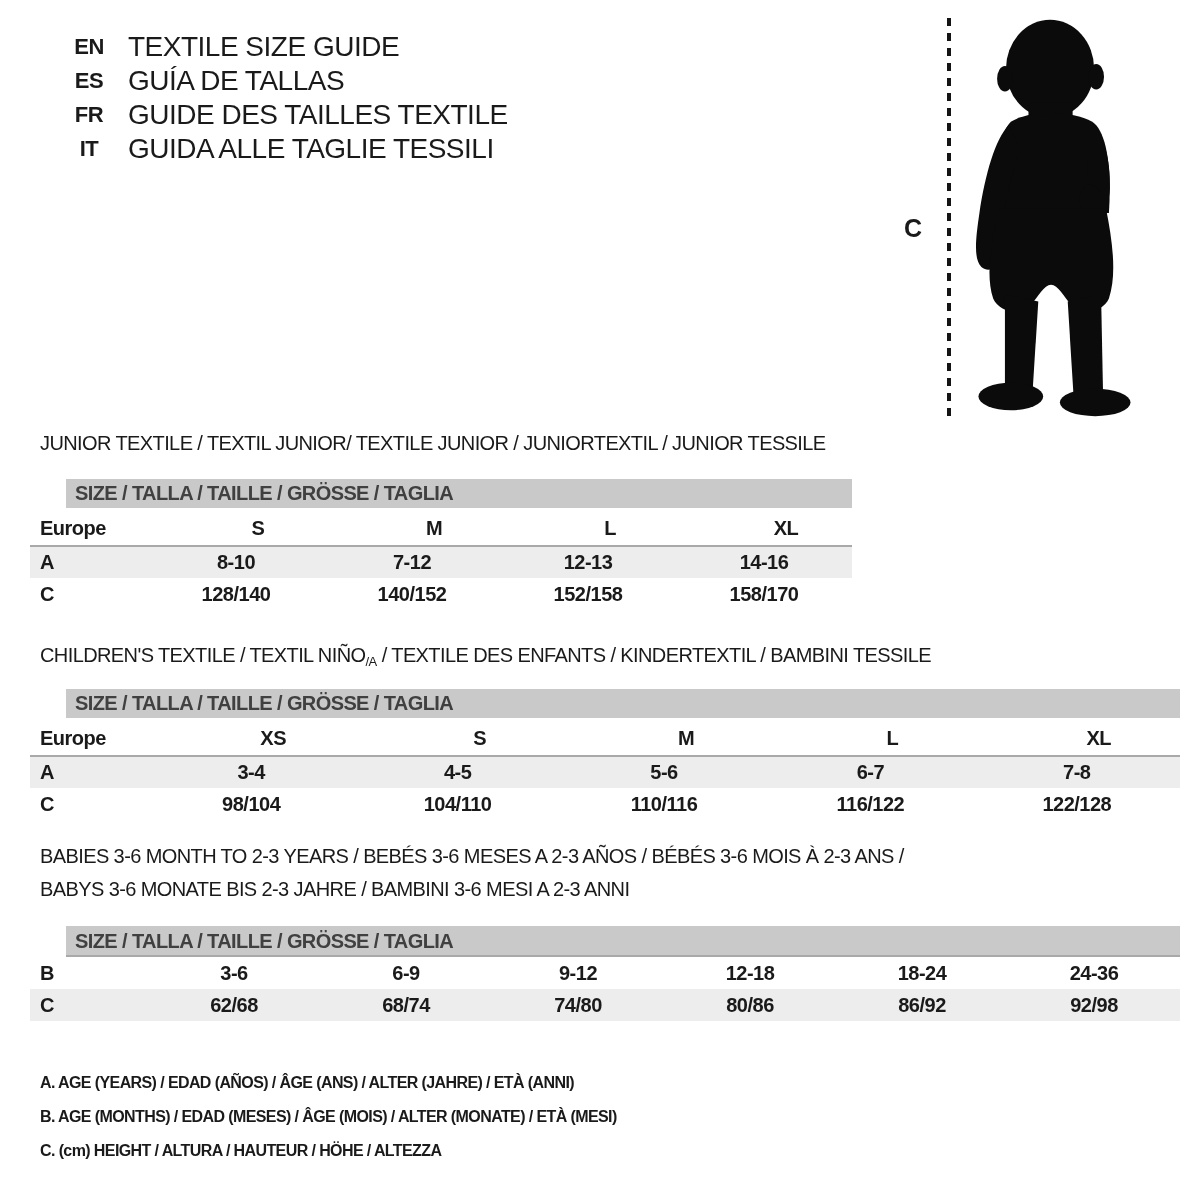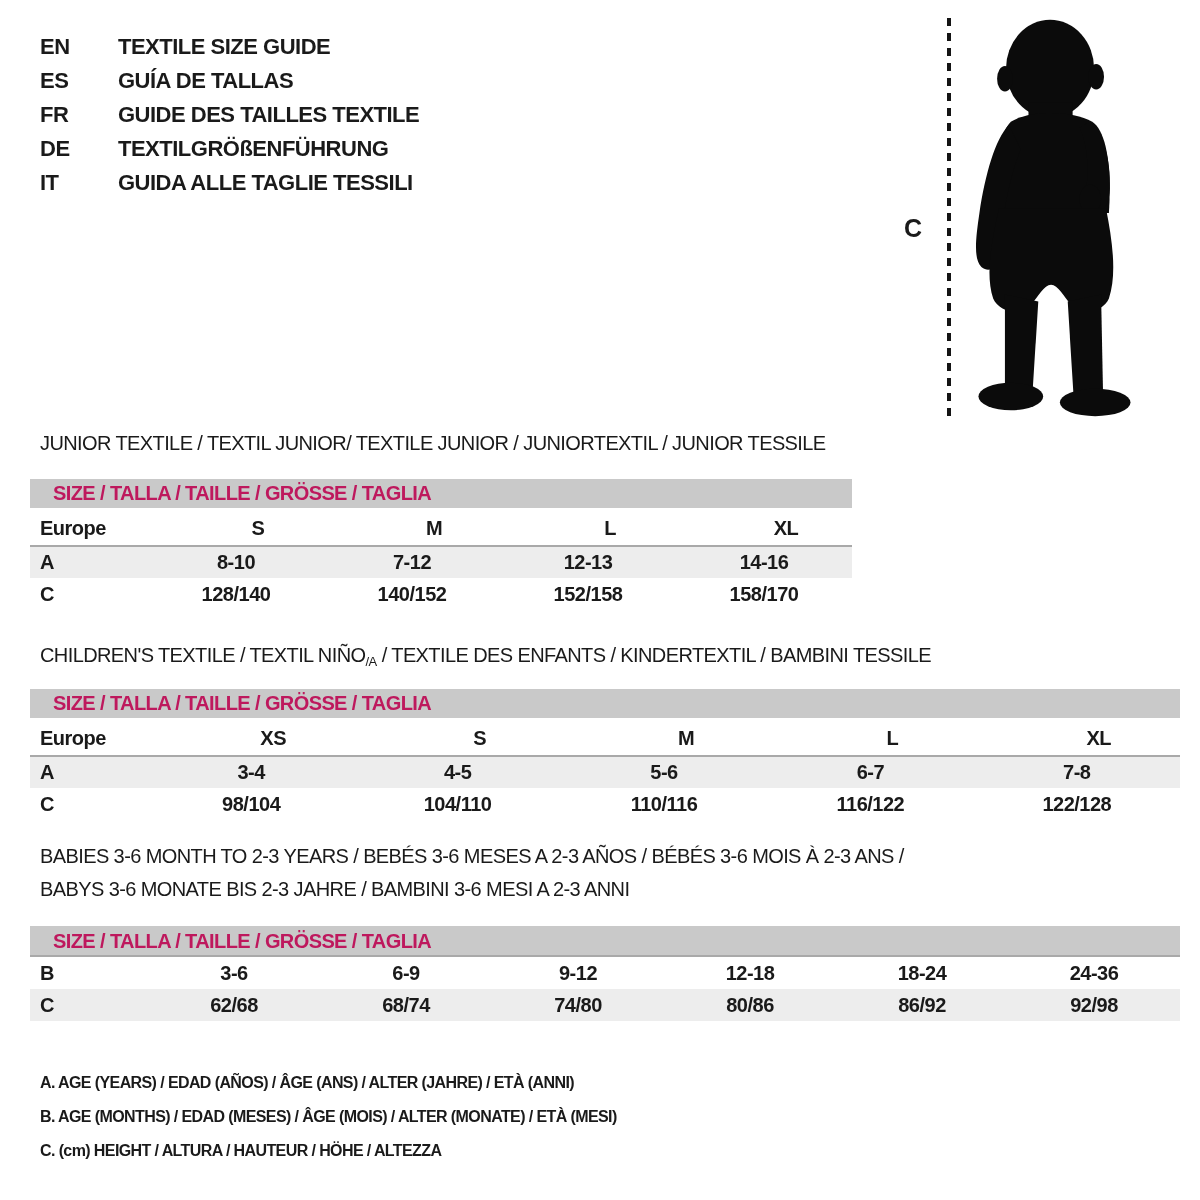--- a/index.html
+++ b/index.html
@@ -7,48 +7,49 @@
     position: relative;
     width: 1200px;
     height: 1200px;
     background: #ffffff;
     font-family: "Liberation Sans", "DejaVu Sans", sans-serif;
     color: #1a1a1a;
     overflow: hidden;
   }
 
   
-  .lang-list { position: absolute; left: 40px; top: 30px; }
+  .lang-list { position: absolute; left: 50px; top: 30px; text-align: center; }
   .lang-row { display: flex; height: 34px; align-items: center; }
   .lang-code { width: 78px; font-size: 22px; font-weight: 700; letter-spacing: -0.5px; }
-  .lang-title { font-size: 22px; font-weight: 700; letter-spacing: -0.5px; }
+  .lang-title { font-size: 28px; font-weight: 400; letter-spacing: -0.5px; }
 
   
   .measure-line {
     position: absolute; left: 947px; top: 18px; width: 4px; height: 400px;
     background: repeating-linear-gradient(to bottom, #141414 0px, #141414 8px, transparent 8px, transparent 15px);
   }
   .measure-label {
     position: absolute; left: 904px; top: 214px;
     font-size: 25px; font-weight: 700;
   }
   .silhouette { position: absolute; left: 958px; top: 12px; }
 
   
   .section-title { position: absolute; font-size: 20px; font-weight: 400; letter-spacing: -0.6px; white-space: nowrap; }
   .section-title .subscript { font-size: 13px; vertical-align: -4px; letter-spacing: -0.5px; }
 
   
   .tbl { position: absolute; }
   .size-bar {
-    background: #c9c9c9; color: #be185d;
+    background: #c9c9c9; color: #404040;
     height: 29px; line-height: 29px;
     font-size: 20px; font-weight: 700; letter-spacing: -0.6px;
-    padding-left: 23px; box-sizing: border-box;
+    padding-left: 9px; box-sizing: border-box;
     margin-bottom: 4px;
+    margin-left: 36px;
   }
   .trow { display: grid; align-items: center; }
   .cols-4 { grid-template-columns: 118px repeat(4, 1fr); }
   .cols-5 { grid-template-columns: 118px repeat(5, 1fr); }
   .cols-6 { grid-template-columns: 118px repeat(6, 1fr); }
   .trow .cell {
     font-size: 20px; font-weight: 700; letter-spacing: -0.5px;
     text-align: center; white-space: nowrap;
   }
   .trow .cell.lbl { text-align: left; padding-left: 10px; }
@@ -73,24 +74,20 @@
       <span class="lang-code">EN</span>
       <span class="lang-title">TEXTILE SIZE GUIDE</span>
     </div>
     <div class="lang-row">
       <span class="lang-code">ES</span>
       <span class="lang-title">GUÍA DE TALLAS</span>
     </div>
     <div class="lang-row">
       <span class="lang-code">FR</span>
       <span class="lang-title">GUIDE DES TAILLES TEXTILE</span>
-    </div>
-    <div class="lang-row">
-      <span class="lang-code">DE</span>
-      <span class="lang-title">TEXTILGRÖßENFÜHRUNG</span>
     </div>
     <div class="lang-row">
       <span class="lang-code">IT</span>
       <span class="lang-title">GUIDA ALLE TAGLIE TESSILI</span>
     </div>
   </div>
 
   <div class="measure-line"></div>
   <div class="measure-label">C</div>
   <svg class="silhouette" width="190" height="412" viewBox="0 0 190 420" aria-hidden="true">

